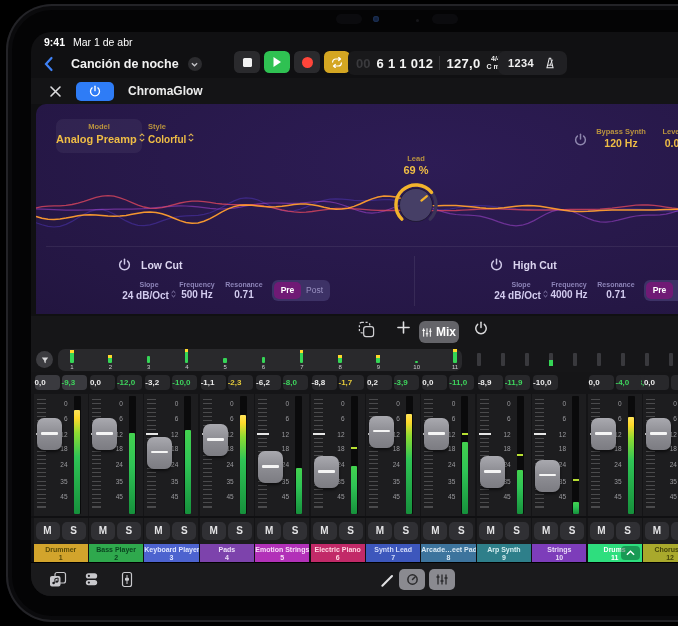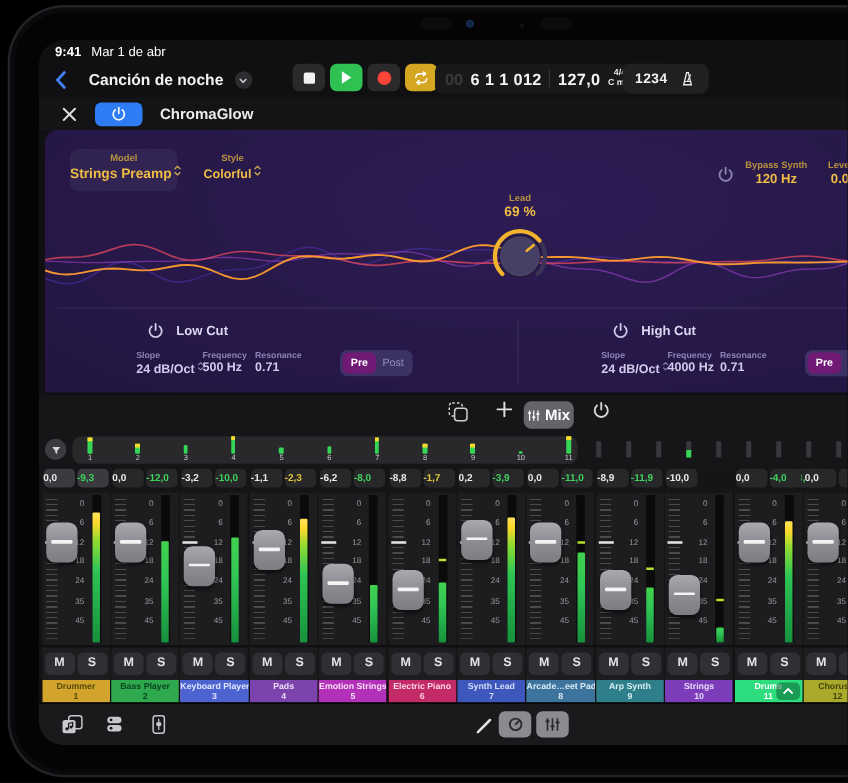--- a/index.html
+++ b/index.html
@@ -42,31 +42,31 @@
   .pwr-pill{width:38px;height:19px;border-radius:5px;display:flex;align-items:center;justify-content:center}
   .plug-title{color:#ececec;font-size:12px;font-weight:600}
   
   .panel{position:absolute;left:5px;top:72px;width:673px;height:210px;border-radius:10px 0 0 0;
        background:radial-gradient(120% 150% at 58% 28%,#2d1c55 0%,#251745 52%,#1c1134 100%)}
   .p-abs{position:absolute}
   .gl{font-size:7.5px;font-weight:700;color:#b9933f;line-height:10px}
   .gv{font-size:11px;font-weight:700;color:#efbd45;line-height:13px;white-space:nowrap}
   .model-box{left:20px;top:15px;width:86px;height:34px;background:rgba(255,255,255,.055);
        border-radius:7px;text-align:center;padding-top:3px;box-sizing:border-box}
-  .style-box{left:112px;top:15px;width:76px;text-align:center;padding-top:3px;box-sizing:border-box}
+  .style-box{left:112px;top:15px;width:76px;padding-top:3px;box-sizing:border-box}
   .drive-wrap{left:345px;top:50px;width:70px;text-align:center}
   .byp-wrap{left:553px;top:23px;width:64px;text-align:center}
   .lvl-wrap{left:606px;top:23px;width:60px;text-align:center}
   .ud{display:inline-block;vertical-align:1px;margin-left:2px}
   .hline{left:10px;top:142px;width:655px;height:1px;background:rgba(255,255,255,.07)}
   .vline{left:378px;top:152px;width:1px;height:50px;background:rgba(255,255,255,.08)}
   .cut{position:absolute;top:150px;width:310px;height:58px}
   .cut-head{position:absolute;left:42px;top:4px;display:flex;align-items:center;gap:10px;color:#cfc9e8}
   .cut-title{font-size:10.5px;font-weight:600;color:#dcd6f0}
-  .pcol{position:absolute;}
+  .pcol{position:absolute;text-align:center}
   .pl{font-size:7px;font-weight:700;color:#8d84b8;line-height:9px}
   .pv{font-size:10px;font-weight:600;color:#d2cbee;line-height:12px;white-space:nowrap}
   .segw{position:absolute;left:196px;top:26px;display:flex;background:#3d3266;border-radius:6px;padding:2px}
   .seg{width:27px;height:17px;border-radius:5px;font-size:8.5px;line-height:17px;text-align:center;color:#9b92c2}
   .seg.on{background:#701a75;color:#fff;font-weight:700}
   
   .mixbar{position:absolute;left:0;top:284px;width:100%;height:32px;background:#161618;border-bottom:1px solid #0a0a0a}
   .mbtn{position:absolute;top:5px;display:flex;align-items:center;justify-content:center}
   .mix-pill{position:absolute;left:388px;top:5px;width:40px;height:22px;background:#646469;border-radius:6px;
        display:flex;align-items:center;justify-content:center;gap:4px}
@@ -201,21 +201,21 @@
     <div class="panel">
       <svg id="waves" class="p-abs" style="left:0;top:68px" width="673" height="74" viewBox="0 0 673 74" preserveAspectRatio="none">
           <polyline points="0,50.7 6,52.8 12,54.4 18,55.0 24,54.4 30,52.4 36,49.4 42,45.8 48,42.2 54,39.4 60,37.8 66,37.7 72,39.2 78,42.0 84,45.4 90,48.9 96,51.6 102,53.3 108,53.7 114,52.8 120,51.1 126,48.9 132,46.9 138,45.3 144,44.3 150,43.8 156,43.6 162,43.3 168,42.4 174,40.8 180,38.3 186,35.2 192,31.9 198,28.9 204,26.7 210,25.8 216,26.3 222,28.0 228,30.7 234,33.7 240,36.5 246,38.5 252,39.3 258,38.9 264,37.3 270,35.1 276,32.5 282,30.1 288,28.3 294,27.2 300,26.9 306,27.2 312,27.7 318,28.3 324,28.6 330,28.6 336,28.4 342,28.0 348,27.7 354,27.7 360,28.3 366,29.5 372,31.1 378,33.0 384,34.8 390,36.4 396,37.5 402,37.9 408,37.7 414,37.0 420,36.0 426,35.0 432,34.1 438,33.6 444,33.5 450,33.8 456,34.4 462,35.2 468,35.9 474,36.5 480,37.0 486,37.3 492,37.4 498,37.4 504,37.5 510,37.6 516,37.8 522,38.0 528,38.3 534,38.6 540,38.9 546,39.0 552,38.9 558,38.7 564,38.4 570,38.0 576,37.6 582,37.3 588,37.1 594,37.0 600,37.1 606,37.4 612,37.8 618,38.2 624,38.6 630,38.9 636,39.2 642,39.3 648,39.3 654,39.2 660,39.1 666,39.1 672,39.1" fill="none" stroke="#5a3fd8" stroke-width="1.2" opacity="0.4"></polyline>
           <polyline points="0,36.9 6,37.1 12,37.3 18,37.6 24,37.9 30,38.1 36,38.1 42,38.1 48,38.0 54,37.8 60,37.6 66,37.4 72,37.3 78,37.2 84,37.1 90,37.1 96,37.1 102,36.9 108,36.7 114,36.3 120,35.7 126,35.2 132,34.6 138,34.1 144,33.9 150,34.0 156,34.3 162,34.9 168,35.6 174,36.3 180,36.8 186,37.0 192,36.7 198,36.1 204,35.1 210,33.9 216,32.8 222,31.9 228,31.3 234,31.0 240,31.0 246,31.1 252,31.3 258,31.3 264,31.0 270,30.5 276,30.0 282,29.5 288,29.4 294,29.9 300,31.0 306,32.7 312,34.9 318,37.2 324,39.2 330,40.6 336,41.1 342,40.5 348,39.1 354,37.0 360,34.8 366,32.9 372,31.7 378,31.5 384,32.2 390,33.8 396,35.9 402,38.1 408,40.1 414,41.6 420,42.5 426,43.0 432,43.2 438,43.5 444,44.2 450,45.6 456,47.4 462,49.6 468,51.6 474,53.2 480,53.8 486,53.2 492,51.4 498,48.6 504,45.3 510,42.0 516,39.4 522,37.8 528,37.7 534,38.8 540,41.0 546,43.7 552,46.4 558,48.6 564,49.9 570,50.2 576,49.5 582,48.2 588,46.6 594,45.1 600,44.0 606,43.4 612,43.2 618,43.1 624,42.9 630,42.1 636,40.7 642,38.6 648,36.1 654,33.3 660,30.9 666,29.1 672,28.4" fill="none" stroke="#b24ae0" stroke-width="1.2" opacity="0.5"></polyline>
           <polyline points="0,35.8 6,34.7 12,34.1 18,33.9 24,33.8 30,33.4 36,32.5 42,31.1 48,29.3 54,27.3 60,25.4 66,24.1 72,23.6 78,24.2 84,25.8 90,28.0 96,30.6 102,33.1 108,35.0 114,36.1 120,36.3 126,35.6 132,34.2 138,32.6 144,31.0 150,29.8 156,29.2 162,29.2 168,29.7 174,30.4 180,31.3 186,32.0 192,32.4 198,32.6 204,32.6 210,32.6 216,32.7 222,33.2 228,34.1 234,35.2 240,36.6 246,38.0 252,39.1 258,39.9 264,40.3 270,40.1 276,39.5 282,38.7 288,37.8 294,37.1 300,36.5 306,36.3 312,36.4 318,36.8 324,37.2 330,37.7 336,38.1 342,38.4 348,38.5 354,38.5 360,38.5 366,38.4 372,38.3 378,38.3 384,38.4 390,38.5 396,38.6 402,38.7 408,38.7 414,38.6 420,38.5 426,38.2 432,37.9 438,37.5 444,37.2 450,37.0 456,36.9 462,36.9 468,37.1 474,37.3 480,37.5 486,37.8 492,38.0 498,38.1 504,38.2 510,38.1 516,37.9 522,37.7 528,37.6 534,37.4 540,37.4 546,37.3 552,37.3 558,37.3 564,37.1 570,36.7 576,36.2 582,35.4 588,34.6 594,33.8 600,33.2 606,32.9 612,33.0 618,33.4 624,34.2 630,35.1 636,36.0 642,36.6 648,36.9 654,36.6 660,35.9 666,34.8 672,33.6" fill="none" stroke="#e84a5f" stroke-width="1.3" opacity="0.75"></polyline>
           <polyline points="0,44.4 6,46.2 12,47.3 18,47.6 24,47.1 30,46.1 36,44.9 42,43.8 48,43.1 54,42.8 60,43.0 66,43.5 72,44.0 78,44.3 84,44.1 90,43.4 96,42.3 102,41.2 108,40.2 114,39.9 120,40.4 126,41.7 132,43.8 138,46.2 144,48.6 150,50.5 156,51.3 162,50.9 168,49.3 174,46.6 180,43.3 186,39.9 192,36.9 198,34.6 204,33.3 210,33.0 216,33.3 222,33.9 228,34.6 234,34.9 240,34.8 246,34.2 252,33.4 258,32.5 264,32.0 270,32.1 276,32.7 282,33.8 288,35.2 294,36.4 300,37.2 306,37.1 312,36.2 318,34.4 324,32.0 330,29.3 336,26.9 342,25.1 348,24.1 354,24.2 360,25.1 366,26.7 372,28.6 378,30.5 384,32.0 390,33.1 396,33.6 402,33.7 408,33.6 414,33.5 420,33.6 426,33.9 432,34.4 438,35.1 444,35.8 450,36.3 456,36.5 462,36.3 468,35.8 474,35.1 480,34.3 486,33.8 492,33.5 498,33.7 504,34.3 510,35.2 516,36.2 522,37.3 528,38.3 534,39.0 540,39.4 546,39.4 552,39.3 558,39.0 564,38.6 570,38.3 576,38.1 582,38.0 588,38.0 594,38.0 600,38.1 606,38.1 612,38.0 618,37.9 624,37.7 630,37.5 636,37.4 642,37.3 648,37.3 654,37.4 660,37.6 666,37.9 672,38.2" fill="none" stroke="#ff9d2e" stroke-width="1.5" opacity="0.95"></polyline>
         </svg>
 
       <div class="p-abs model-box">
         <div class="gl">Model</div>
-        <div class="gv"><span>Strings Preamp</span><span class="ud"><svg viewBox="0 0 8 12" width="6" height="9">
+        <div class="gv"><span>Analog Preamp</span><span class="ud"><svg viewBox="0 0 8 12" width="6" height="9">
                 <path d="M1 4.2 4 1.4 7 4.2M1 7.8 4 10.6 7 7.8" fill="none" stroke="#d8b050" stroke-width="1.4"></path>
               </svg></span></div>
       </div>
       <div class="p-abs style-box">
         <div class="gl">Style</div>
         <div class="gv" style="font-size:10px"><span>Colorful</span><span class="ud"><svg viewBox="0 0 8 12" width="6" height="9">
                 <path d="M1 4.2 4 1.4 7 4.2M1 7.8 4 10.6 7 7.8" fill="none" stroke="#d8b050" stroke-width="1.4"></path>
               </svg></span></div>
       </div>
 

